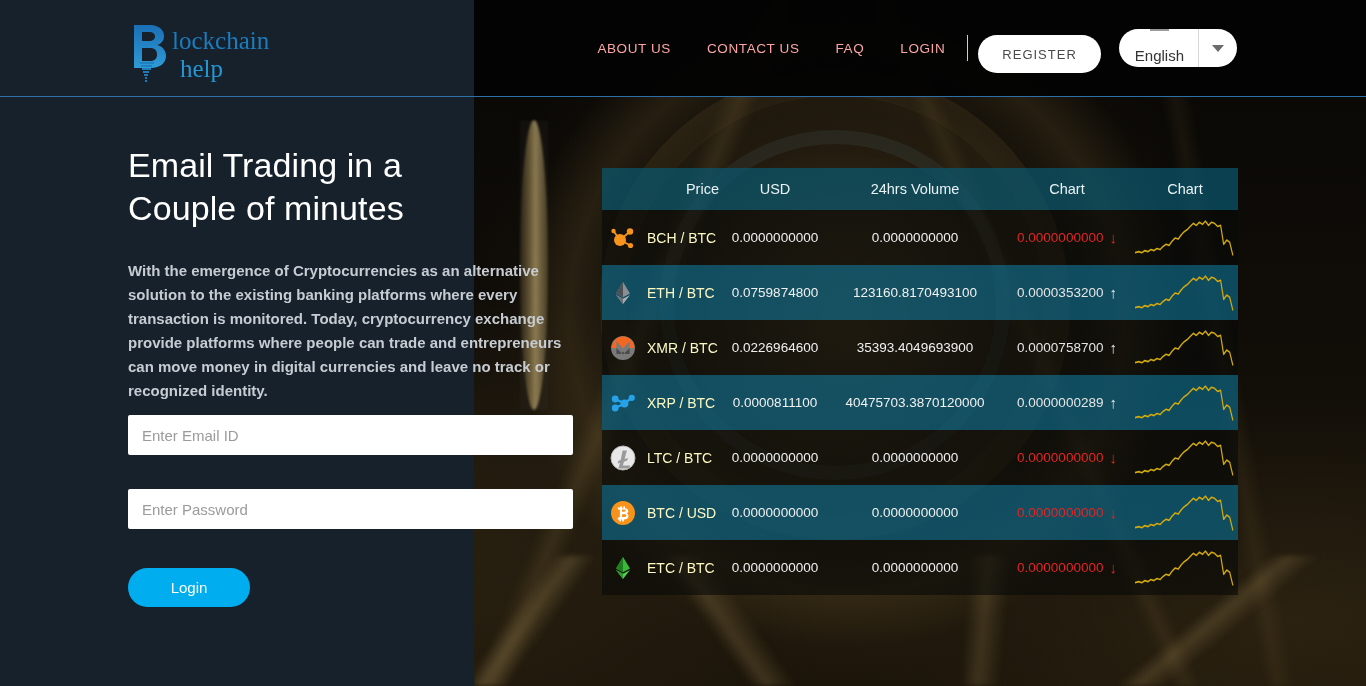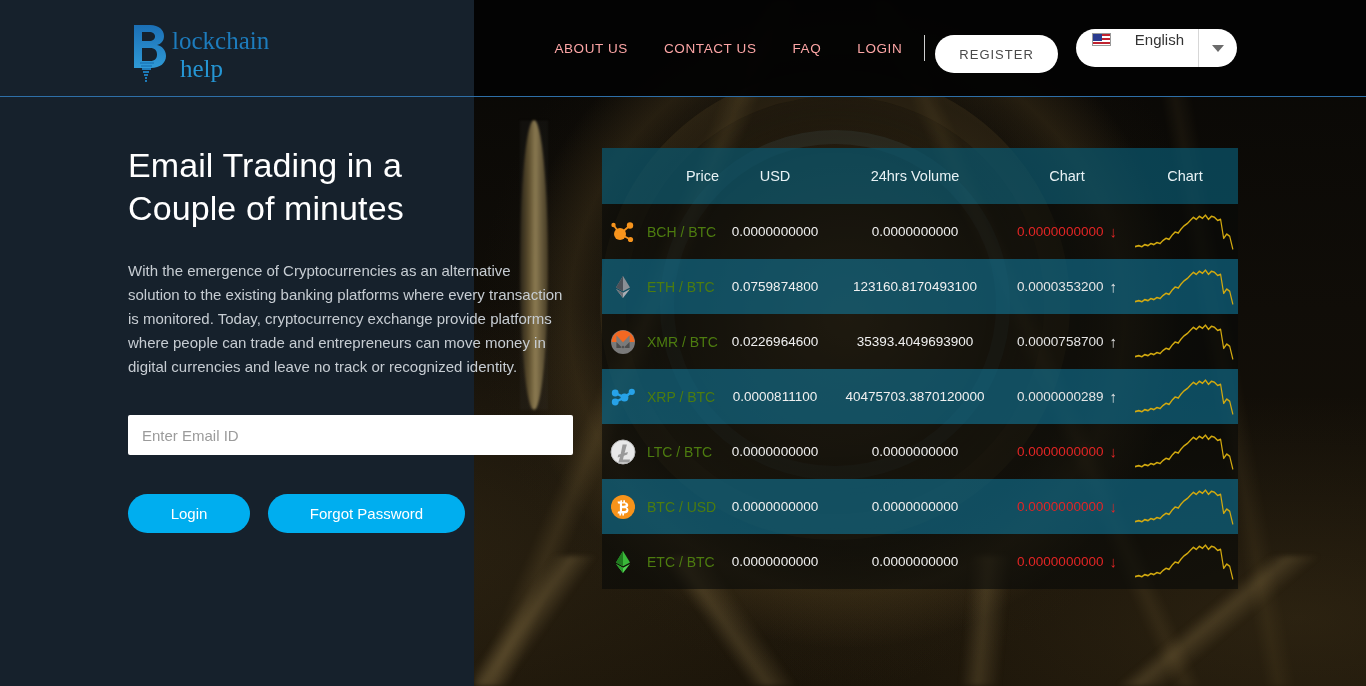--- a/index.html
+++ b/index.html
@@ -152,23 +152,24 @@
     display: flex;
     align-items: stretch;
     background:#fff;
     border-radius: 22px;
     height: 38px;
     margin-left: 18px;
     overflow: hidden;
     cursor: pointer;
   }
   .lang-main {
-    display:flex; align-items:center; gap:24px;
+    display:flex; align-items:center; gap:16px;
     padding: 0 14px 17px 16px;
     border-right: 1px solid #d7d7d7;
+    flex-direction: column;
   }
   .lang-label { color:#333; font-size:15px; }
   .flag {
     width: 19px; height: 13px;
     display:block;
     border:1px solid #9a9a9a;
     position: relative;
     background: #fff;
     overflow:hidden;
   }
@@ -214,20 +215,21 @@
     font-weight: 400;
     letter-spacing: 0.1px;
     width: 330px;
   }
   .hero-text {
     color: #c6ccd2;
     font-size: 15px;
     line-height: 24px;
     margin-top: 29px;
     width: 438px;
+    font-weight: bold;
   }
 
   .form {
     position: absolute;
     left: 128px; top: 415px;
     width: 445px;
     z-index: 4;
   }
   .field {
     width: 445px;
@@ -266,23 +268,24 @@
   
   .ticker {
     position: absolute;
     left: 602px; top: 148px;
     width: 636px;
     z-index: 4;
   }
   .thead {
     display: grid;
     grid-template-columns: 120px 106px 174px 130px 106px;
-    height: 56px;
+    height: 42px;
     align-items: center;
     background: rgba(10,86,110,0.72);
+    margin-top: 20px;
   }
   .th {
     color: #e8f2f5;
     font-size: 14.5px;
     text-align: center;
   }
   .th.pair { text-align: right; padding-right: 3px; }
 
   .trow {
     display: grid;
@@ -294,21 +297,21 @@
   .trow.even { background: rgba(12,90,116,0.80); }
 
   .cell-pair {
     display: flex;
     align-items: center;
     gap: 11px;
     padding-left: 8px;
   }
   .coin-ico { width: 26px; height: 26px; flex: 0 0 26px; }
   .pair-label {
-    color: #4d7c0f;
+    color: #fef9c3;
     font-size: 14px;
     white-space: nowrap;
   }
   .cell-num {
     color: #f0f0f0;
     font-size: 13.5px;
     text-align: center;
   }
   .cell-change {
     font-size: 13.5px;
@@ -389,23 +392,23 @@
     </div>
   </div>
 
   <div class="hero">
     <h1 class="hero-title">Email Trading in a Couple of minutes</h1>
     <p class="hero-text">With the emergence of Cryptocurrencies as an alternative solution to the existing banking platforms where every transaction is monitored. Today, cryptocurrency exchange provide platforms where people can trade and entrepreneurs can move money in digital currencies and leave no track or recognized identity.</p>
   </div>
 
   <div class="form">
     <input class="field" type="text" placeholder="Enter Email ID" style="">
+    <input class="field" type="password" placeholder="Enter Password" style="">
     <div class="btn-row">
       <button class="btn-primary btn-login">Login</button>
-      <button class="btn-primary btn-forgot">Forgot Password</button>
     </div>
   </div>
 
   <div class="ticker">
     <div class="thead">
       <div class="th pair">Price</div>
       <div class="th">USD</div>
       <div class="th">24hrs Volume</div>
       <div class="th">Chart</div>
       <div class="th">Chart</div>

